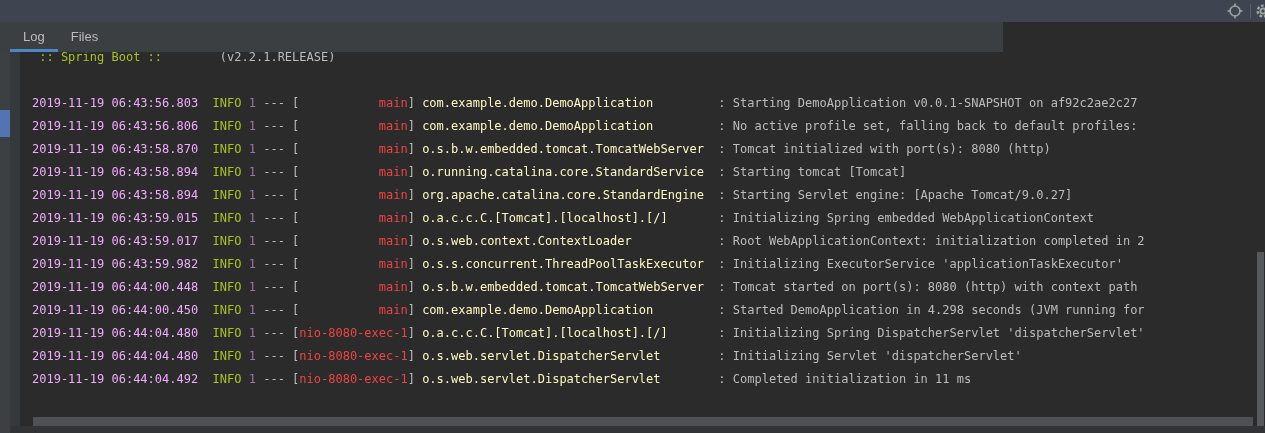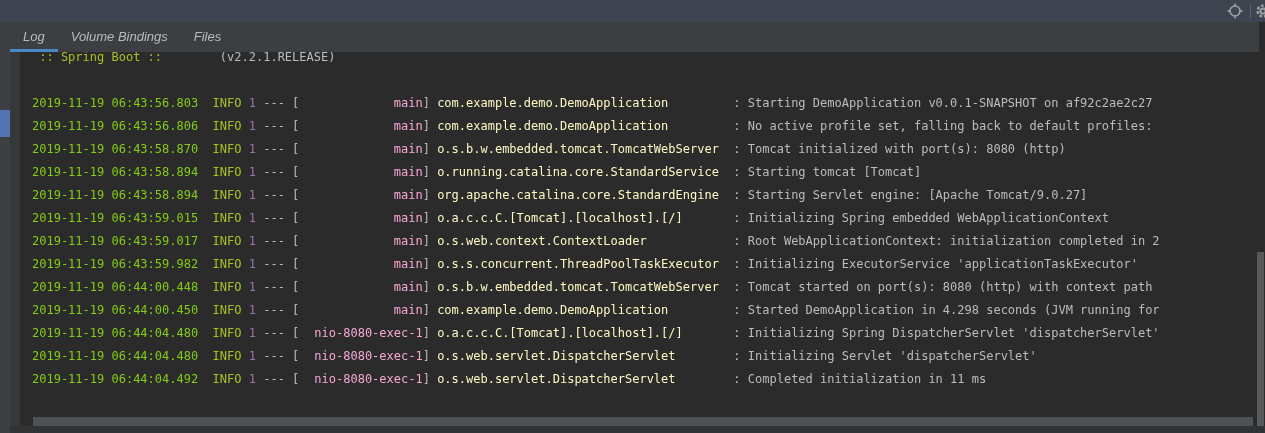--- a/index.html
+++ b/index.html
@@ -8,41 +8,41 @@
 
   
   .top-bar { position:absolute; left:0; top:0; width:1265px; height:22px; background:#3f4550; }
   .top-bar-actions { position:absolute; right:0; top:0; height:22px; display:flex; align-items:center; }
   .icon-btn { width:22px; height:22px; display:flex; align-items:center; justify-content:center; cursor:pointer; }
   .vsep { width:1px; height:14px; background:#5a606a; margin:0 4px; }
   .gear-wrap { width:10px; height:22px; overflow:hidden; position:relative; }
   .gear-wrap svg { position:absolute; left:0; top:3px; }
 
   
-  .tab-bar { position:absolute; left:0; top:22px; width:1259px; height:30px; background:#3c3f41; display:flex; align-items:stretch;font-style:italic; }
+  .tab-bar { position:absolute; left:0; top:22px; width:1003px; height:30px; background:#3c3f41; display:flex; align-items:stretch; }
   .tab { position:relative; padding:0 13px; line-height:29px; font-size:13px; color:#bbbbbb; cursor:pointer; white-space:nowrap; }
   .tab:first-child { margin-left:10px; }
   .tab .underline { position:absolute; left:0; right:0; bottom:0; height:3px; background:#4a88c7; display:none; }
   .tab.active .underline { display:block; }
 
   
   .left-rail { position:absolute; left:0; top:52px; width:10px; bottom:0; background:#3d4043; }
   .rail-btn { position:absolute; left:0; top:58px; width:10px; height:27px; background:#5473b2; cursor:pointer; }
   .gutter { position:absolute; left:10px; top:52px; width:10px; bottom:0; background:#36393b; }
 
   
   .console { position:absolute; left:20px; top:52px; right:0; bottom:0; background:#2b2b2b; overflow:hidden; }
   .console-content { margin-top:-6px; padding-left:12px; }
   .log-line { height:23px; line-height:23px; white-space:pre; font-family:"DejaVu Sans Mono", monospace; font-size:12px; color:#bcbcbc; }
   .blank-line { height:23px; }
-  .c-ts { color:#84cc16; }
+  .c-ts { color:#f0abfc; }
   .c-lvl { margin-left:2ch; color:#a8c023;text-align:center; }
   .c-pid { margin-left:1ch; color:#9876aa; }
   .c-dash { margin-left:1ch; color:#bcbcbc; }
-  .c-thread { display:inline-block; width:15ch; text-align:right; color:#f9a8d4;margin-left:15px; }
+  .c-thread { display:inline-block; width:15ch; text-align:right; color:#ef4444; }
   .c-br { color:#bcbcbc; }
   .c-logger { display:inline-block; width:40ch; margin-left:1ch; color:#fef9c3; }
   .c-colon { margin-left:1ch; color:#bcbcbc; }
   .c-msg { margin-left:1ch; color:#bcbcbc; }
   .c-banner-green { color:#a8c023; }
   .c-banner-gray { margin-left:8ch; color:#bcbcbc; }
 
   
   .bottom-strip { position:absolute; left:10px; right:0; bottom:0; height:7px; background:#313335; }
   .h-scrollbar { position:absolute; left:33px; right:12px; bottom:7px; height:9px; background:#4e5254; cursor:pointer; }
@@ -69,21 +69,20 @@
         <circle cx="8" cy="8" r="4.2" fill="#3f4550"></circle>
         <circle cx="8" cy="8" r="3.6" fill="#9da0a3"></circle>
         <circle cx="8" cy="8" r="1.6" fill="#3f4550"></circle>
       </svg>
     </div>
   </div>
 </div>
 
 <div class="tab-bar">
   <div class="tab active"><span>Log</span><div class="underline"></div></div>
-  <div class="tab"><span>Volume Bindings</span></div>
   <div class="tab"><span>Files</span></div>
 </div>
 
 <div class="left-rail">
   <div class="rail-btn"></div>
 </div>
 <div class="gutter"></div>
 
 <div class="console">
   <div class="console-content">

